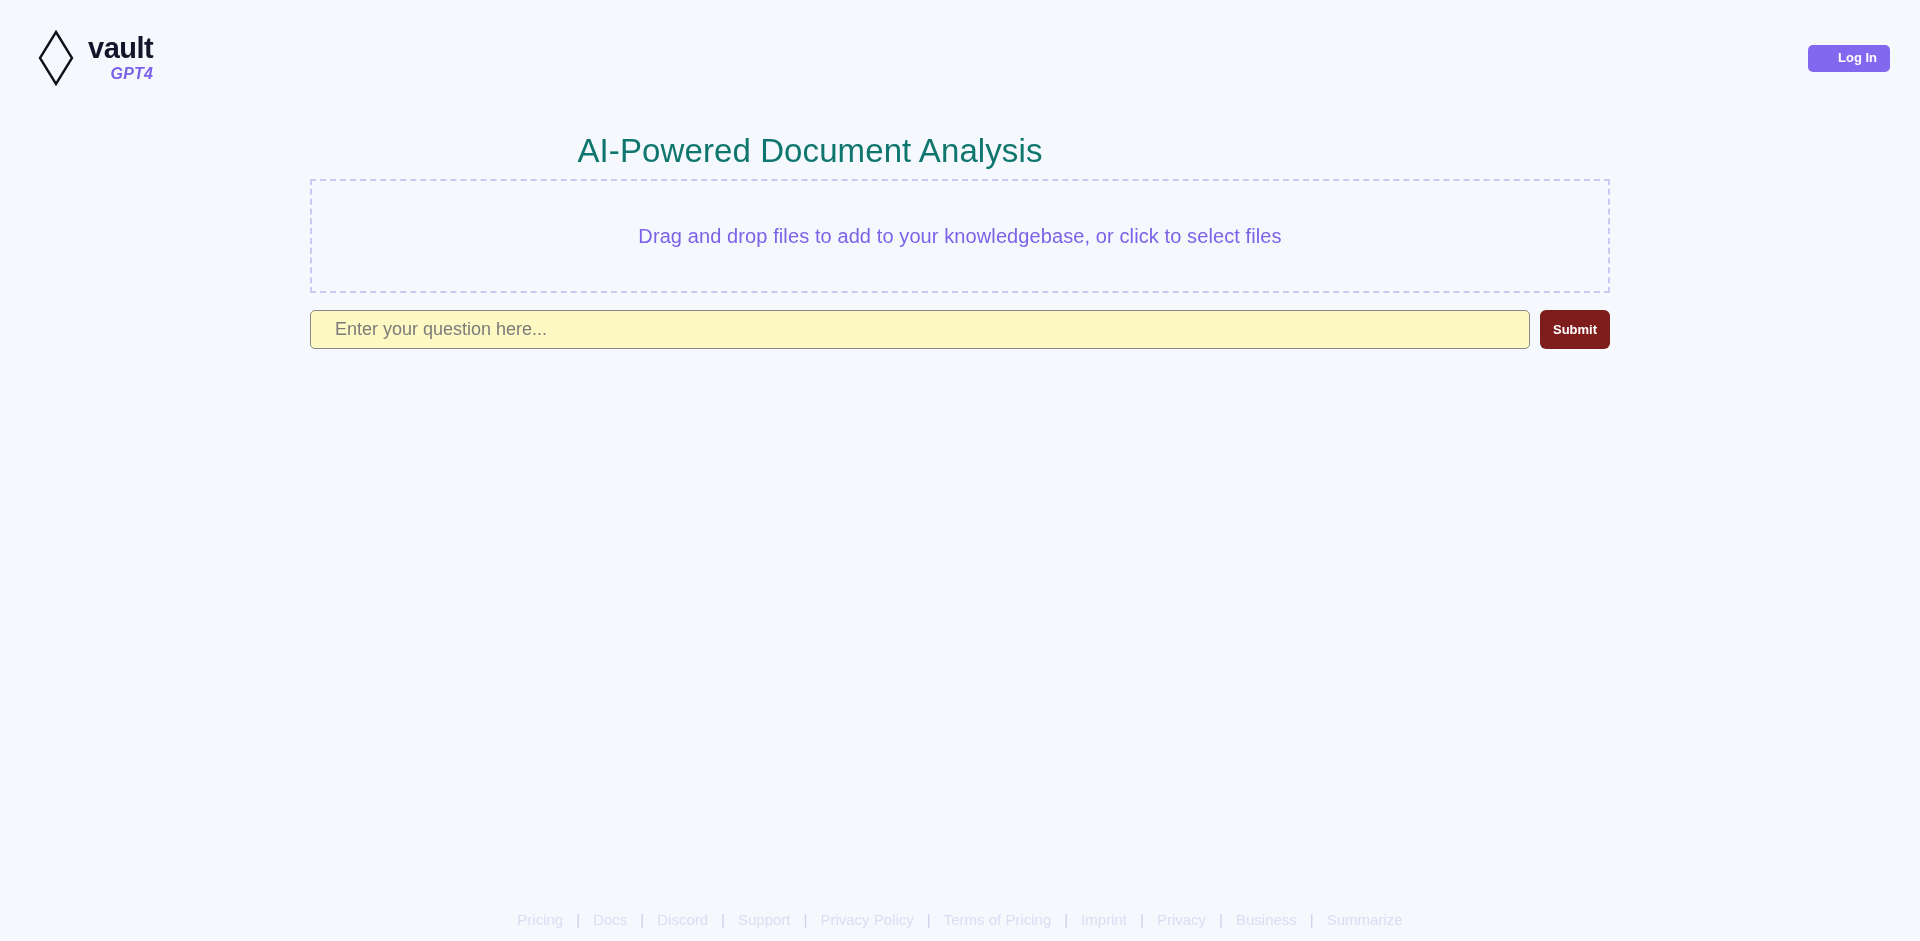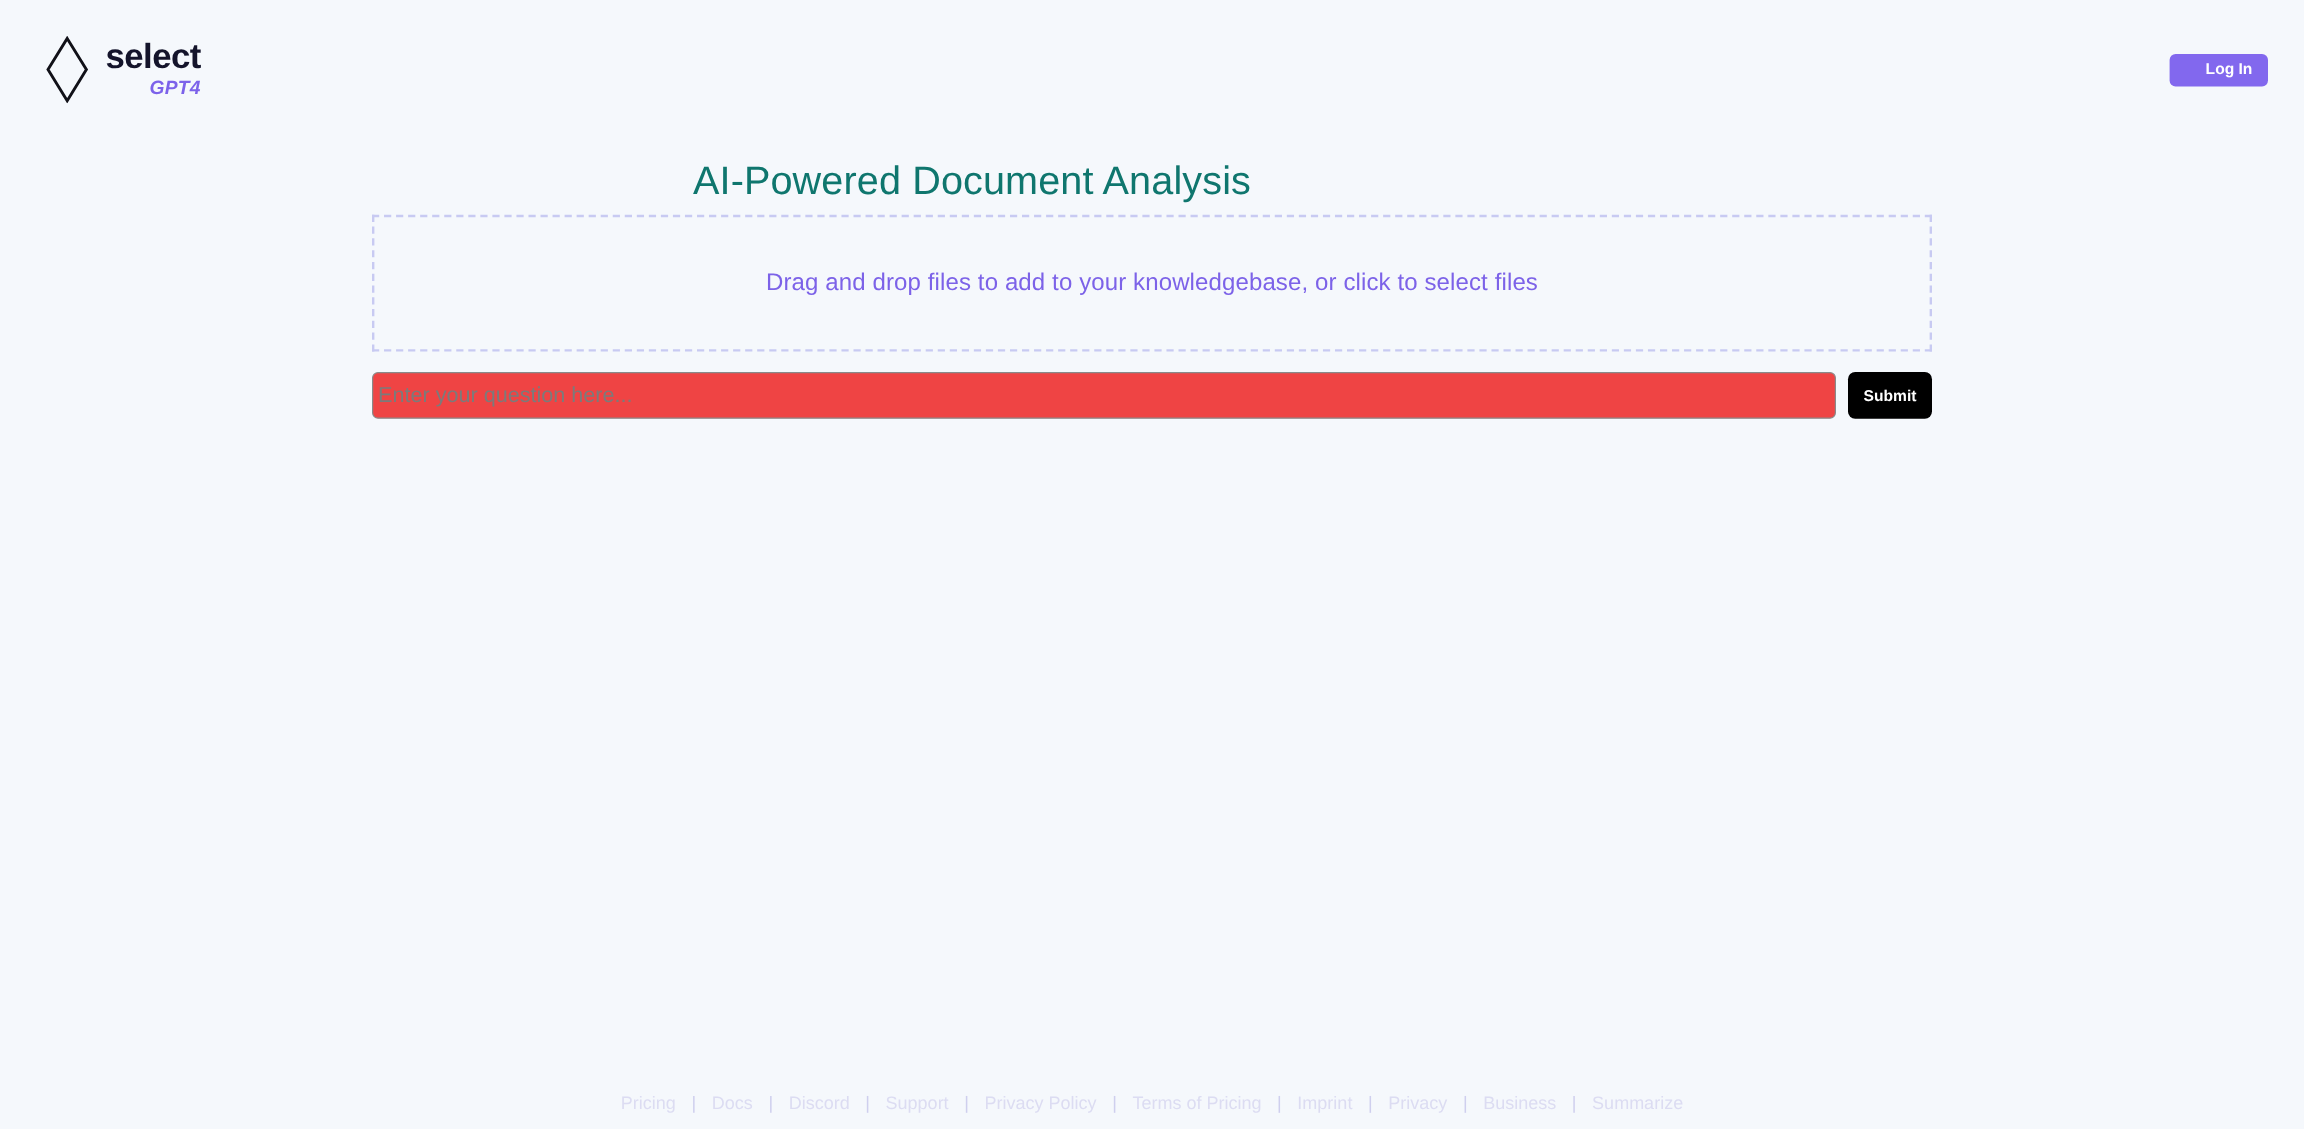--- a/index.html
+++ b/index.html
@@ -131,38 +131,38 @@
     align-items: stretch;
     gap: 10px;
   }
 
   .query-input {
     flex: 1 1 auto;
     box-sizing: border-box;
     height: 39px;
     border: 1px solid #8a8a8a;
     border-radius: 5px;
-    background: #ef4444;
+    background: #fef9c3;
     font-family: "Liberation Sans", sans-serif;
     font-size: 18px;
     color: #333333;
-    padding: 0 4px;
+    padding: 0 24px;
     outline: none;
   }
 
   .query-input::placeholder {
     color: #7b7b7b;
     opacity: 1;
   }
 
   .submit-button {
     flex: 0 0 auto;
     width: 70px;
     height: 39px;
-    background: #000000;
+    background: #7f1d1d;
     color: #ffffff;
     border: none;
     border-radius: 6px;
     font-family: "Liberation Sans", sans-serif;
     font-size: 13px;
     font-weight: bold;
     cursor: pointer;
   }
 
   
@@ -198,21 +198,21 @@
 
 <div class="header">
 
   <div class="brand">
     <span class="brand-mark-wrap">
       <svg class="brand-mark" viewBox="0 0 36 56" xmlns="http://www.w3.org/2000/svg">
         <polygon points="18,2 34,28 18,54 2,28" fill="none" stroke="#111118" stroke-width="2.4"></polygon>
       </svg>
     </span>
     <span class="brand-words">
-      <span class="brand-name">select</span>
+      <span class="brand-name">vault</span>
       <span class="brand-sub">GPT4</span>
     </span>
   </div>
 
   <button class="login-button">Log In</button>
 </div>
 
 <div class="main">
 
   <h1 class="page-title">AI-Powered Document Analysis</h1>

